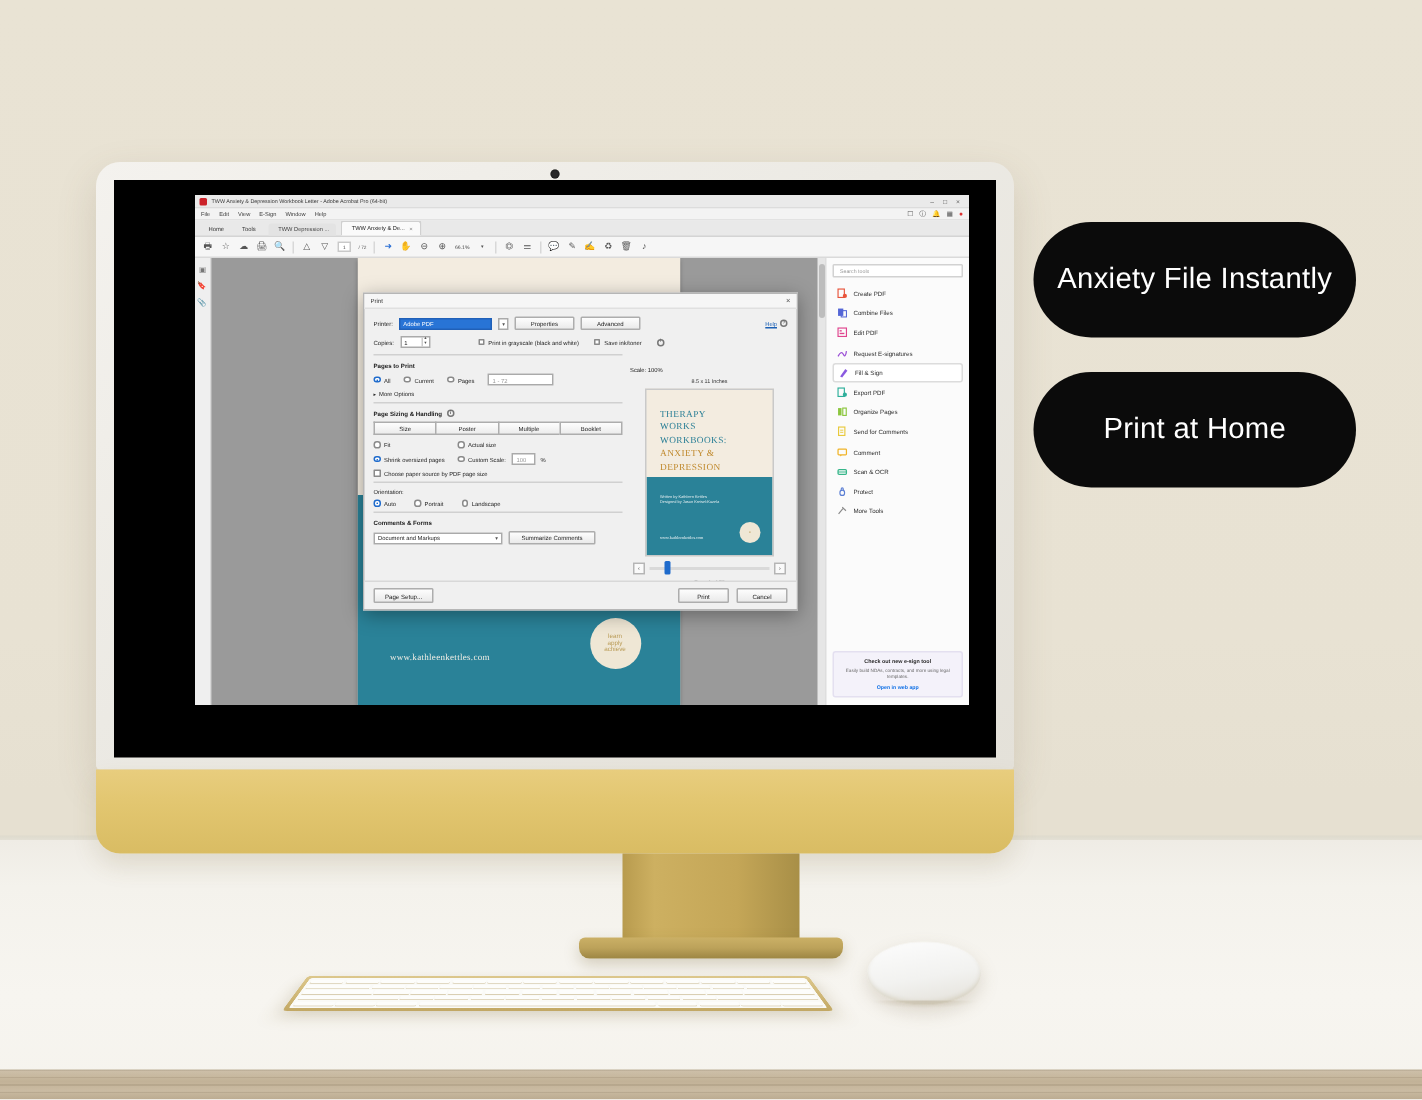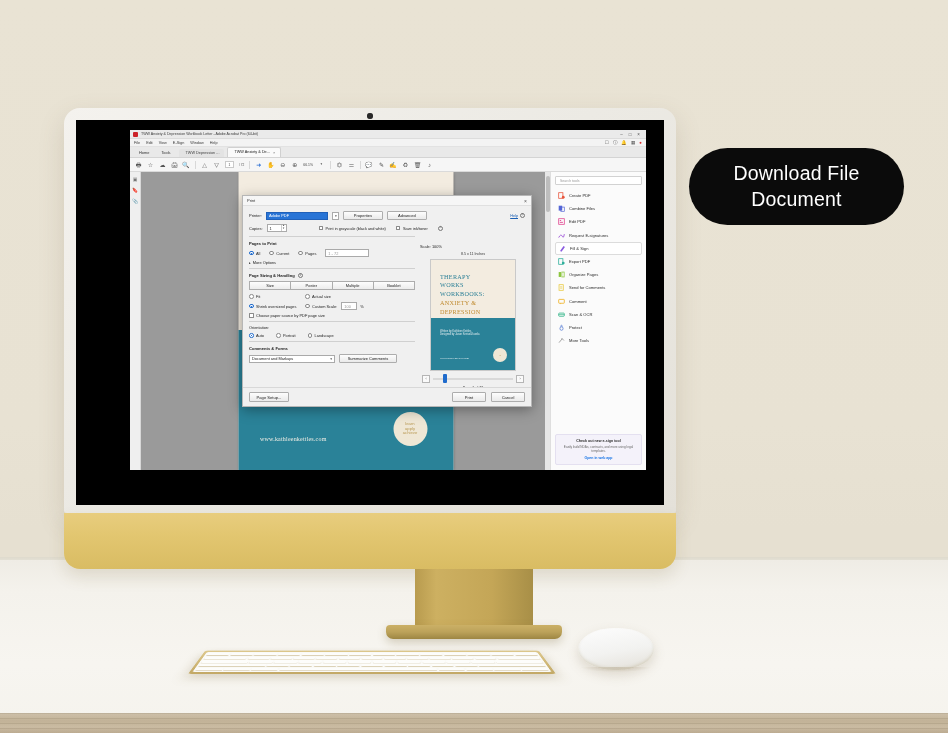--- a/index.html
+++ b/index.html
@@ -885,16 +885,17 @@
           <span class="key"></span>
           <span class="key"></span>
           <span class="key"></span>
       </div>
     </div>
   </div>
 
   <div class="mouse"></div>
 
   <div class="cta-col">
-    <div class="cta">Download File Document</div>
+    <div class="cta">Anxiety File Instantly</div>
+    <div class="cta">Print at Home</div>
   </div>
 
 </div>
 
 </body></html>

